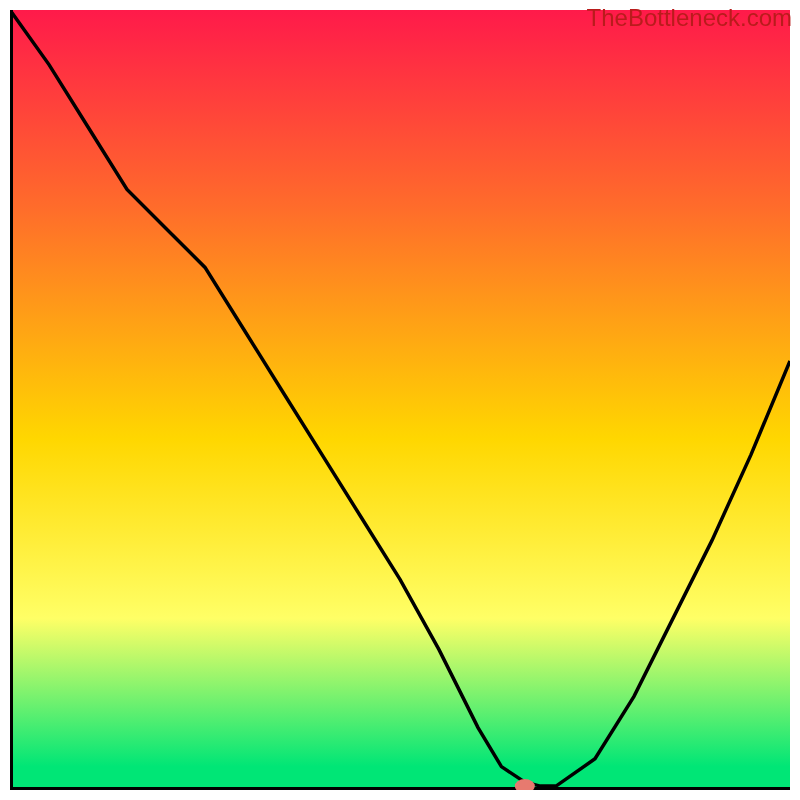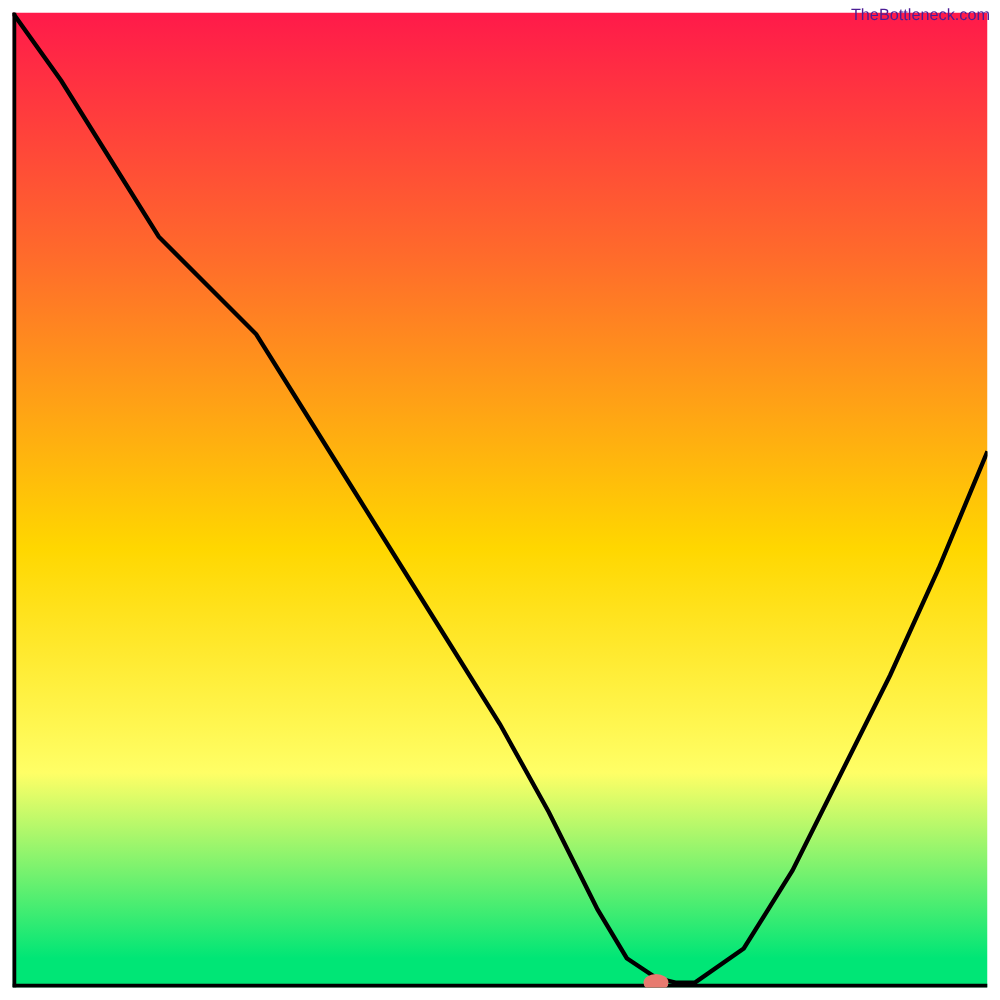--- a/index.html
+++ b/index.html
@@ -8,22 +8,22 @@
     width: 800px;
     height: 800px;
     background: white;
     font-family: Arial, sans-serif;
     position: relative;
   }
   .watermark {
     position: absolute;
     top: 4px;
     right: 8px;
-    color: #4c1d95;
-    font-size: 13px;
+    color: #b91c1c;
+    font-size: 24px;
     font-weight: normal;
     z-index: 10;
   }
   .plot-area {
     position: absolute;
     left: 10px;
     top: 10px;
     width: 780px;
     height: 780px;
   }

